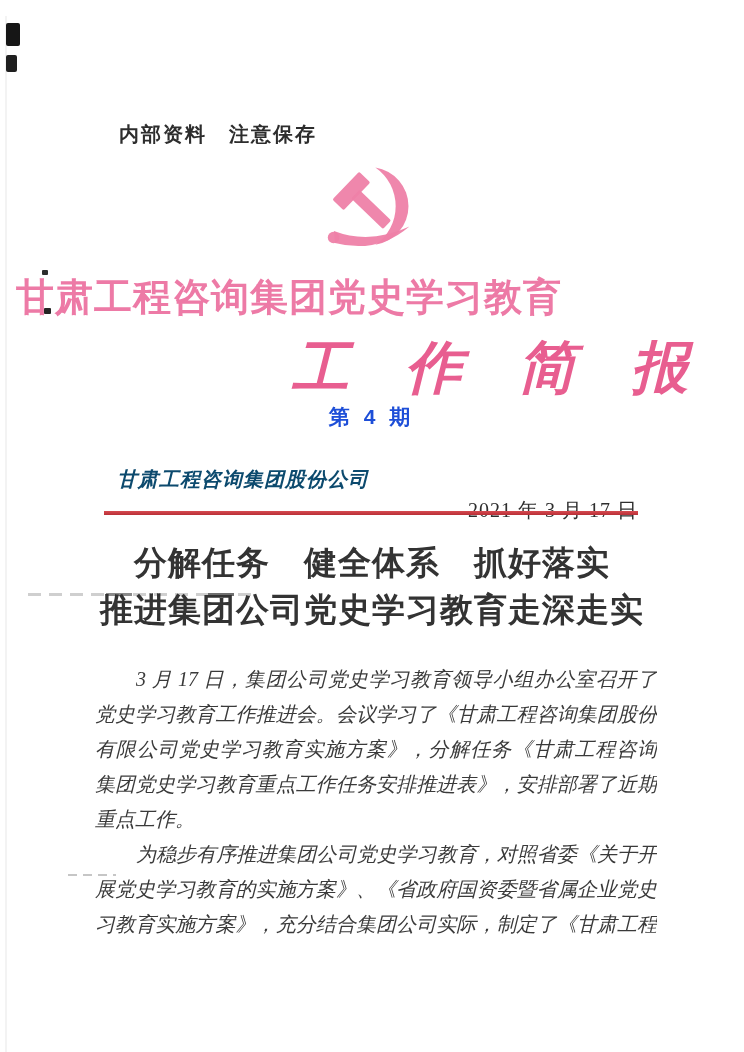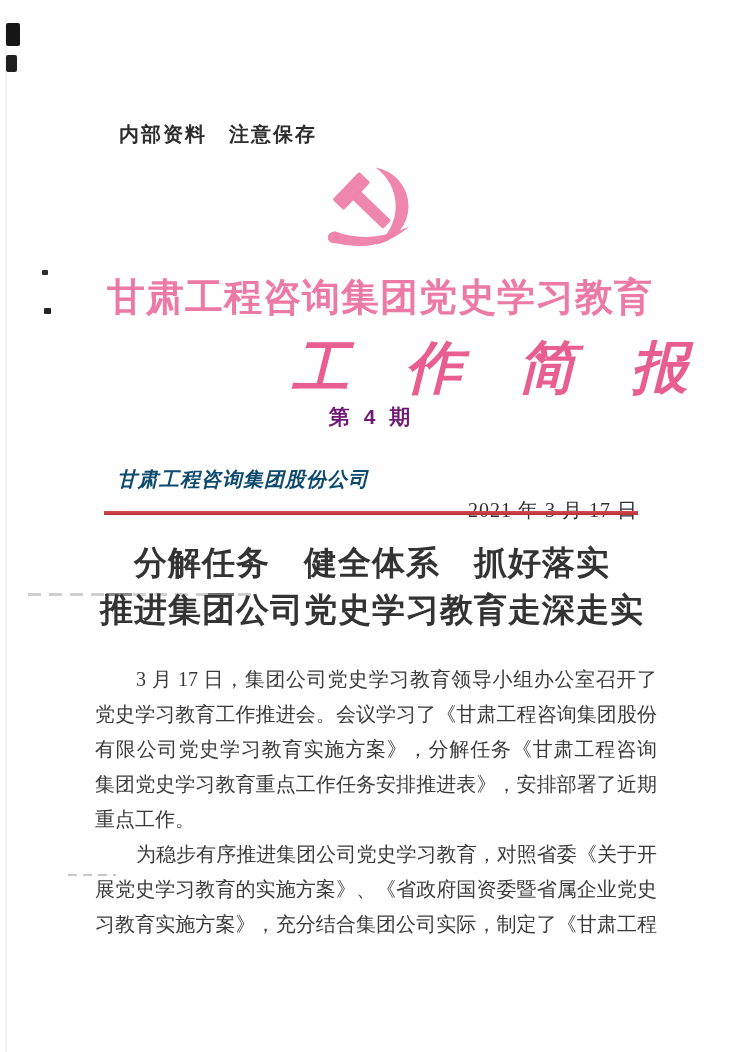--- a/index.html
+++ b/index.html
@@ -22,32 +22,32 @@
   .bottom-band{position:absolute;left:0;bottom:0;width:744px;height:12px;
     background:linear-gradient(#fcfcfc,#e8e8e8);}
   
   .classification{
     position:absolute;left:119px;top:105px;font-family:"Liberation Sans","DejaVu Sans",sans-serif;
     font-weight:700;font-size:20px;letter-spacing:2px;color:#2d2d2d;
   }
   .emblem{position:absolute;left:322px;top:144px;width:92px;height:96px;}
   .org-title{
     position:absolute;left:0;top:256px;width:744px;box-sizing:border-box;padding-left:16px;
-    text-align:center;font-family:"Liberation Sans","DejaVu Sans",sans-serif;font-weight:700;
+    text-align:left;font-family:"Liberation Sans","DejaVu Sans",sans-serif;font-weight:700;
     font-size:38px;letter-spacing:1px;color:#ed7aa6;white-space:nowrap;
   }
   .masthead{
     position:absolute;left:0;top:314px;width:744px;box-sizing:border-box;padding-left:80px;
     text-align:right;font-family:"DejaVu Serif","Liberation Serif",serif;font-style:italic;
     font-weight:700;font-size:57px;letter-spacing:56px;color:#e85e90;white-space:nowrap;
   }
   .issue-no{
     position:absolute;left:0;top:387px;width:743px;text-align:center;
     font-family:"Liberation Sans","DejaVu Sans",sans-serif;font-weight:700;
-    font-size:21px;letter-spacing:4px;color:#701a75;
+    font-size:21px;letter-spacing:4px;color:#1d4ed8;
   }
   .issuer{
     position:absolute;left:117px;top:448px;font-size:20px;line-height:31px;
     font-style:italic;font-weight:600;color:#0c4a6e;letter-spacing:1px;
   }
   .date{
     position:absolute;right:106px;top:481px;font-size:20px;color:#2e2e2e;letter-spacing:1px;
   }
   .red-rule{
     position:absolute;left:104px;top:495px;width:534px;height:4px;
@@ -56,21 +56,21 @@
   
   .art-title{
     position:absolute;left:0;top:523px;width:744px;text-align:center;
     font-family:"Liberation Sans","DejaVu Sans",sans-serif;font-weight:700;
     font-size:33px;line-height:47px;color:#333333;letter-spacing:1px;white-space:nowrap;
   }
   .body-text{
     position:absolute;left:95px;top:646px;width:562px;
     font-size:20px;line-height:35px;color:#3a3a3a;
   }
-  .line{height:35px;text-align:justify;text-align-last:justify;overflow:hidden;}
+  .line{height:35px;text-align:justify;text-align-last:justify;overflow:hidden;font-style:italic;}
   .line.indent{padding-left:41px;box-sizing:border-box;}
   .line.short{text-align:right;text-align-last:left;}
 </style>
 </head>
 <body>
 
 <div class="page">
 
   <div class="left-edge"></div>
   <div class="mark-a"></div>

